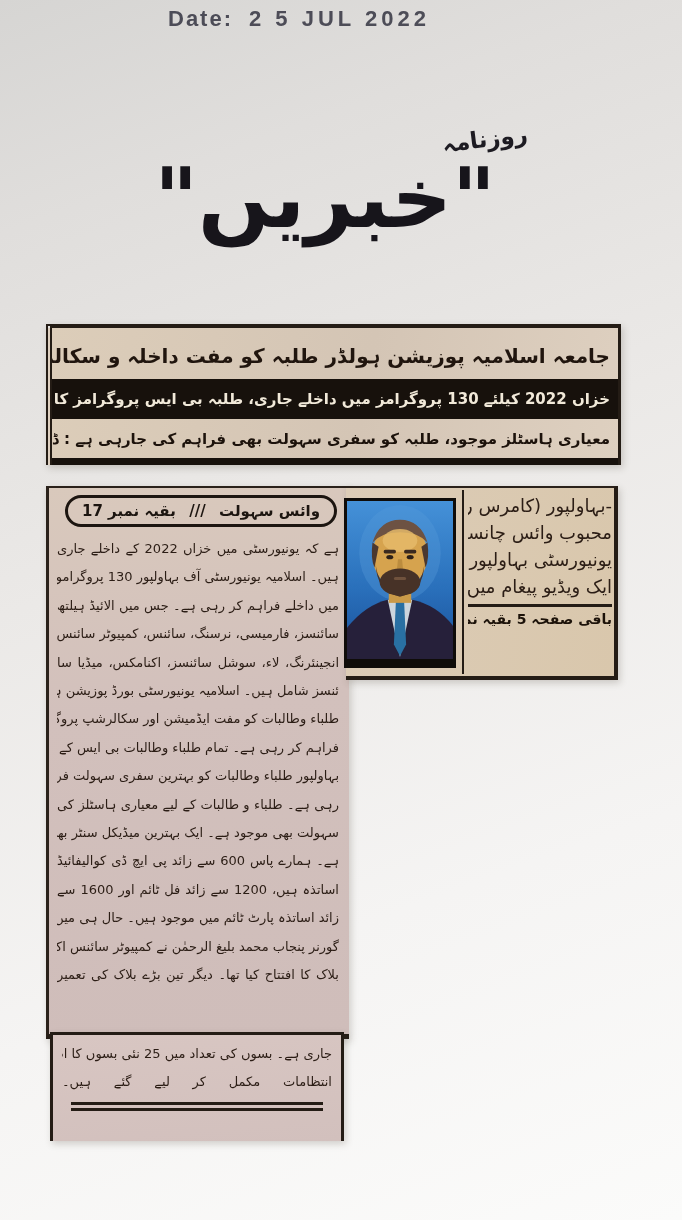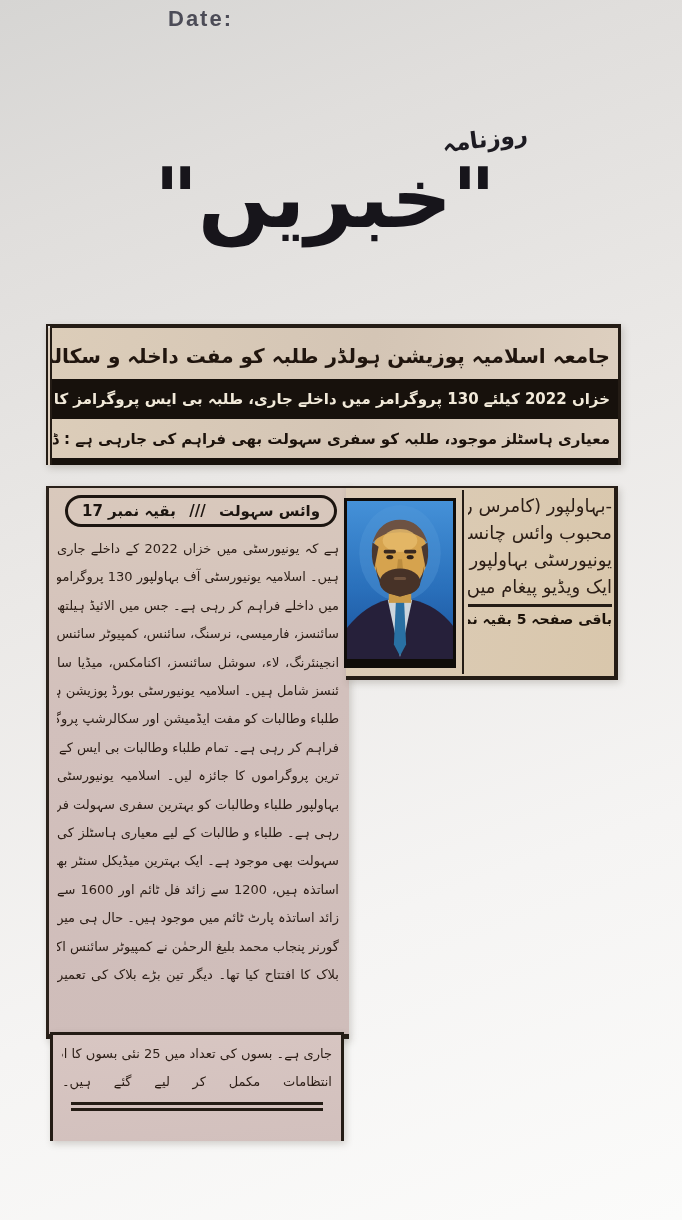--- a/index.html
+++ b/index.html
@@ -85,20 +85,21 @@
   .double-rule{margin:6px auto 0;width:252px;height:3px;
     border-top:3px solid #241c15;border-bottom:3px solid #241c15;}
 </style>
 </head>
 <body>
 
 <div class="page">
 
   <div class="date-stamp">
     <span>Date:</span>
+    <span class="val">2 5 JUL 2022</span>
   </div>
 
   <div class="masthead-daily">روزنامہ</div>
   <div class="masthead-title">"خبریں"</div>
 
   <div class="clip clip-headline">
     <div class="headline">جامعہ اسلامیہ پوزیشن ہولڈر طلبہ کو مفت داخلہ و سکالرشپ دے رہی ہے : وی سی</div>
     <div class="subhead-dark">خزاں 2022 کیلئے 130 پروگرامز میں داخلے جاری، طلبہ بی ایس پروگرامز کا جائزہ لیں</div>
     <div class="subhead-light">معیاری ہاسٹلز موجود، طلبہ کو سفری سہولت بھی فراہم کی جارہی ہے : ڈاکٹر اطہر محبوب</div>
   </div>
@@ -111,24 +112,24 @@
     </div>
     <div class="body-lines">
         <div class="uline">ہے کہ یونیورسٹی میں خزاں 2022 کے داخلے جاری</div>
         <div class="uline">ہیں۔ اسلامیہ یونیورسٹی آف بہاولپور 130 پروگراموں</div>
         <div class="uline">میں داخلے فراہم کر رہی ہے۔ جس میں الائیڈ ہیلتھ</div>
         <div class="uline">سائنسز، فارمیسی، نرسنگ، سائنس، کمپیوٹر سائنس،</div>
         <div class="uline">انجینئرنگ، لاء، سوشل سائنسز، اکنامکس، میڈیا سا</div>
         <div class="uline">ئنسز شامل ہیں۔ اسلامیہ یونیورسٹی بورڈ پوزیشن ہولڈرز</div>
         <div class="uline">طلباء وطالبات کو مفت ایڈمیشن اور سکالرشپ پروگرام</div>
         <div class="uline">فراہم کر رہی ہے۔ تمام طلباء وطالبات بی ایس کے جدید</div>
-        <div class="uline">ترین پروگراموں کا جائزہ لیں۔ اسلامیہ یونیورسٹی</div>
         <div class="uline">بہاولپور طلباء وطالبات کو بہترین سفری سہولت فراہم کر</div>
         <div class="uline">رہی ہے۔ طلباء و طالبات کے لیے معیاری ہاسٹلز کی</div>
         <div class="uline">سہولت بھی موجود ہے۔ ایک بہترین میڈیکل سنٹر بھی</div>
+        <div class="uline">ہے۔ ہمارے پاس 600 سے زائد پی ایچ ڈی کوالیفائیڈ</div>
         <div class="uline">اساتذہ ہیں، 1200 سے زائد فل ٹائم اور 1600 سے</div>
         <div class="uline">زائد اساتذہ پارٹ ٹائم میں موجود ہیں۔ حال ہی میں</div>
         <div class="uline">گورنر پنجاب محمد بلیغ الرحمٰن نے کمپیوٹر سائنس اکیڈمک</div>
         <div class="uline">بلاک کا افتتاح کیا تھا۔ دیگر تین بڑے بلاک کی تعمیر</div>
       </div>
   </div>
 
   <div class="clip main-right">
     <div class="photo-frame">
       <svg viewBox="0 0 104 152" preserveAspectRatio="none">

